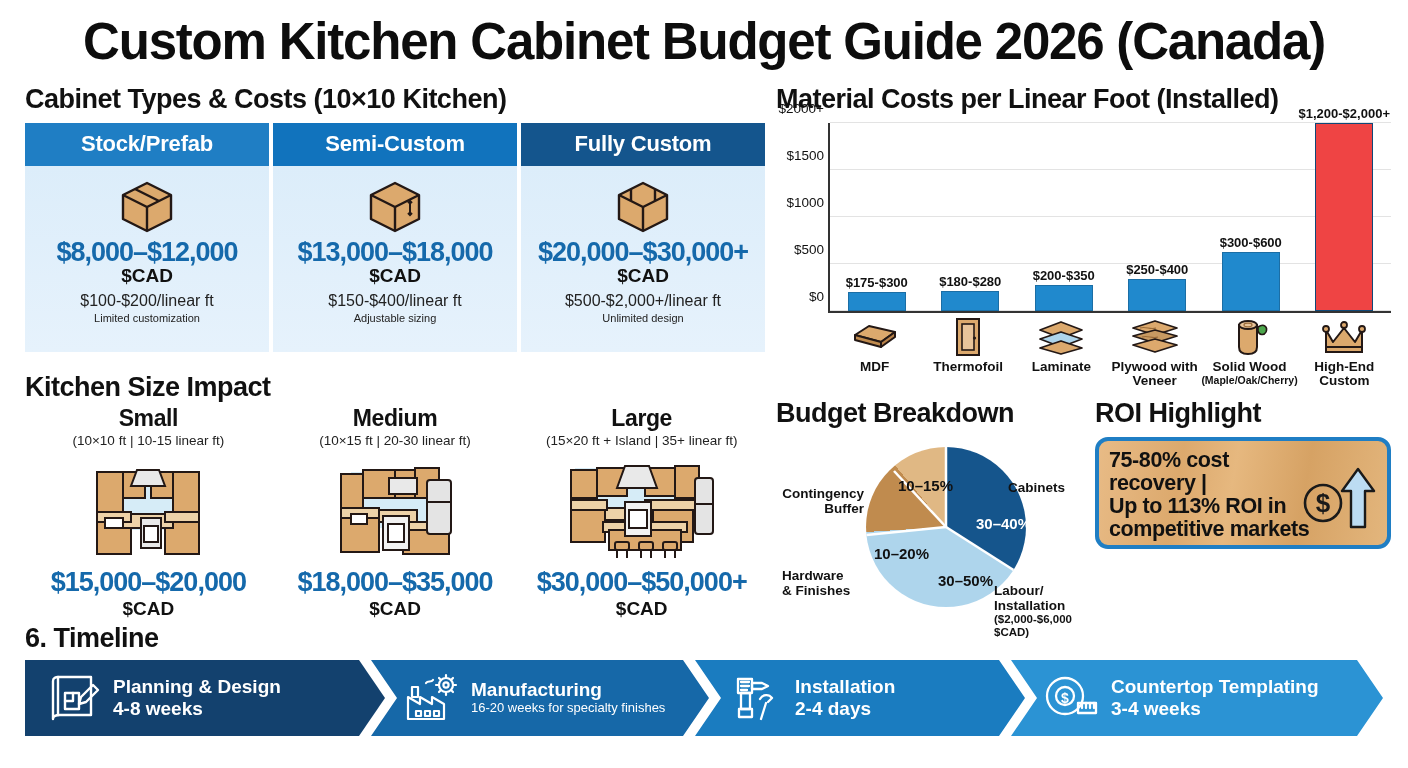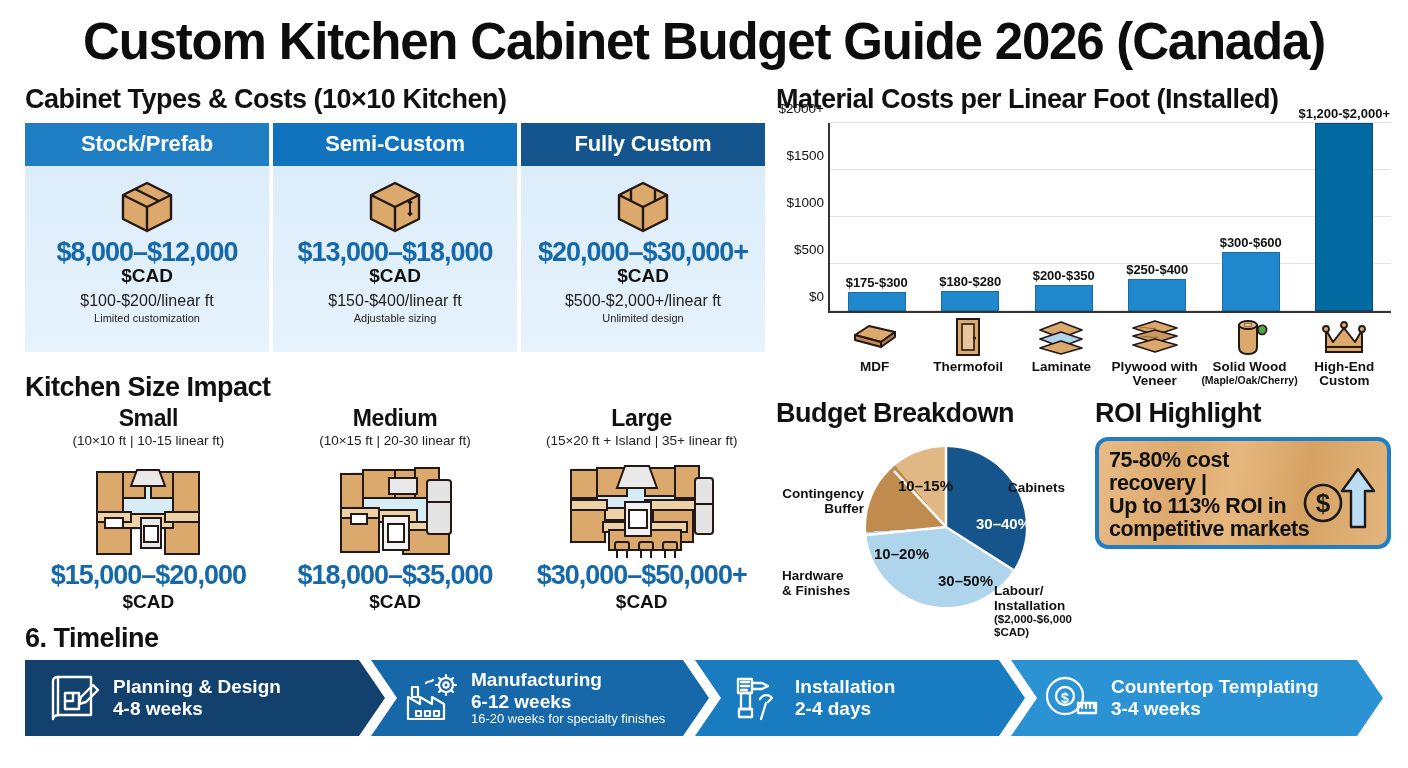--- a/index.html
+++ b/index.html
@@ -44,21 +44,21 @@
   .sub1{ font-size:16px; color:#222; margin-top:5px; }
   .sub2{ font-size:11px; color:#222; margin-top:2px; }
 
   
   #size-sec{ position:absolute; left:25px; top:372px; width:740px; }
   .sizes{ display:flex; margin-top:2px; }
   .size{ flex:1 1 0; text-align:center; }
   .size .s-t{ font-size:23px; font-weight:bold; letter-spacing:-.4px;}
   .size .s-s{ font-size:13.5px; color:#222; margin-top:1px;}
   .kico{ height:108px; display:flex; align-items:flex-end; justify-content:center; margin-top:2px;}
-  .size .s-p{ font-size:27px; font-weight:bold; color:#1569ab; letter-spacing:-1px; margin-top:2px;}
+  .size .s-p{ font-size:27px; font-weight:bold; color:#1569ab; letter-spacing:-1px; margin-top:9px;}
   .size .s-c{ font-size:19px; font-weight:bold; color:#111; }
 
   
   #bar-sec{ position:absolute; left:776px; top:84px; width:615px; }
   .plot{ position:relative; height:190px; margin-top:8px; margin-left:52px; border-left:2px solid #333; border-bottom:2px solid #333;}
   .grid-l{ position:absolute; left:0; right:0; height:1px; background:#e3e3e3;}
   .ytick{ position:absolute; right:100%; margin-right:6px; transform:translateY(-50%);
           font-size:13.5px; color:#111; white-space:nowrap;}
   .bars{ position:absolute; left:0; right:0; bottom:0; top:0; display:flex; align-items:flex-end; }
   .bcol{ flex:1 1 0; display:flex; justify-content:center; align-items:flex-end; height:100%; position:relative;}
@@ -330,21 +330,21 @@
           <div class="bar" style="height: 17.25%; background: rgb(32, 137, 205);">
             <span class="blab">$250-$400</span>
           </div>
         </div>
         <div class="bcol">
           <div class="bar" style="height: 31.25%; background: rgb(32, 137, 205);">
             <span class="blab">$300-$600</span>
           </div>
         </div>
         <div class="bcol last">
-          <div class="bar" style="height: 100%; background: #0369a1;">
+          <div class="bar" style="height: 100%; background: #ef4444;">
             <span class="blab">$1,200-$2,000+</span>
           </div>
         </div>
       </div>
     </div>
 
     <div class="xaxis">
       <div class="xcell">
         <div class="xicon">
           <svg width="48" height="32" viewBox="0 0 48 32">
@@ -503,21 +503,20 @@
               <rect x="21" y="38" width="5" height="5"></rect>
               <rect x="30" y="38" width="5" height="5"></rect>
             <circle cx="42" cy="12" r="7"></circle>
               <circle cx="42" cy="12" r="2.6"></circle>
             <path d="M42 2v3M42 19v3M32 12h3M49 12h3M35 5l2 2M47 17l2 2M49 5l-2 2M37 17l-2 2"></path>
             <path d="M22 10c2-3 5 0 7-3"></path>
           </svg>
         </div>
         <div class="tl-txt">
           <div class="tl-t">Manufacturing</div>
-          <div class="tl-b">6-12 weeks</div>
           <div class="tl-s">16-20 weeks for specialty finishes</div>
         </div>
       </div>
 
       <div class="tl tl3">
         <div class="tl-ico">
           <svg width="52" height="50" viewBox="0 0 52 50" fill="none" stroke="#fff" stroke-width="2.3" stroke-linejoin="round" stroke-linecap="round">
             <path d="M8 6h14v14H8z"></path>
               <path d="M22 10h10l6 3-6 3H22z"></path>
             <path d="M11 20h9v16h-9z"></path>

